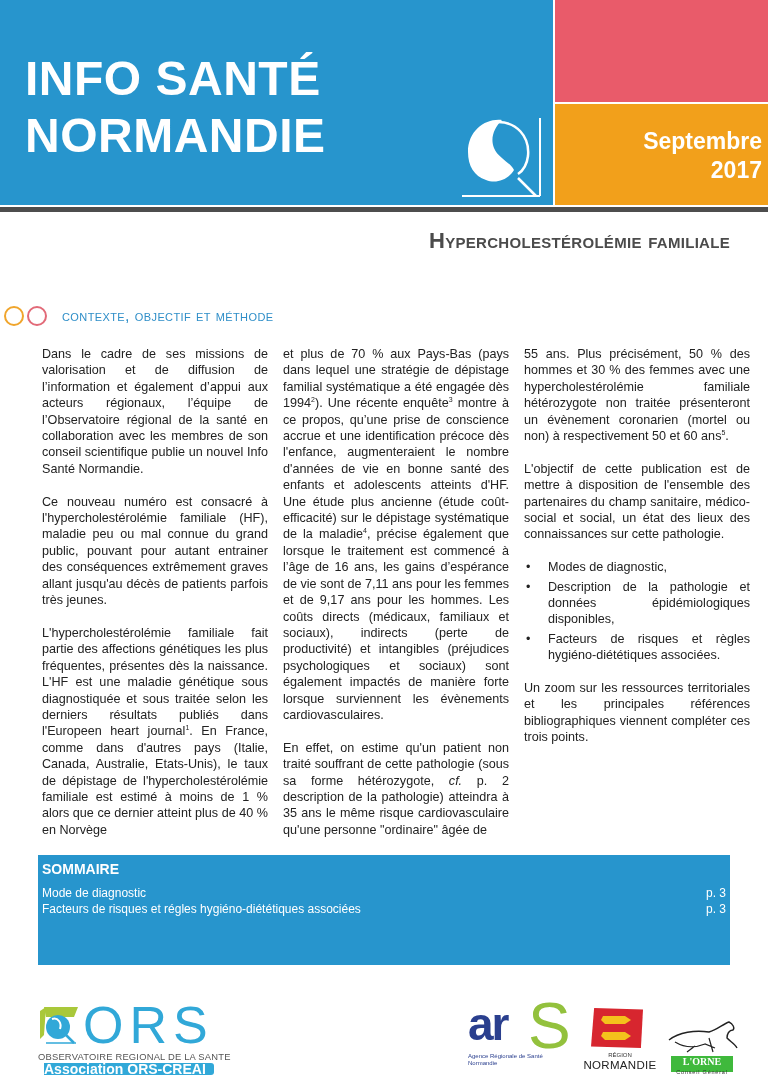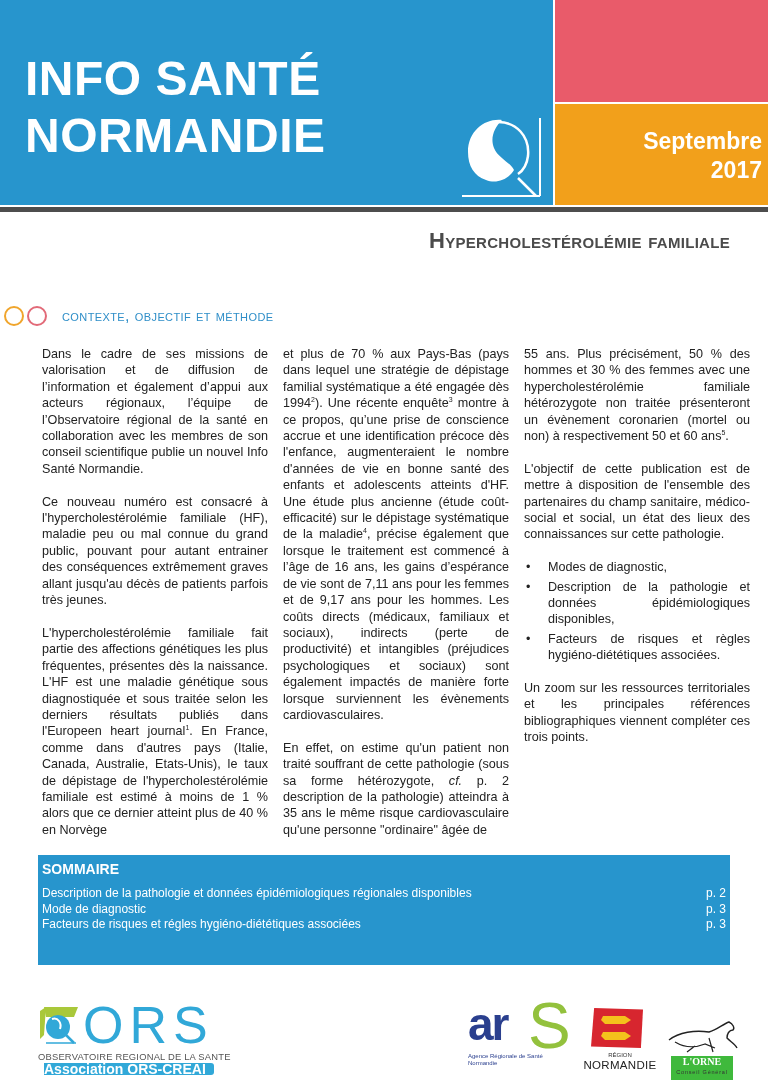--- a/index.html
+++ b/index.html
@@ -60,21 +60,21 @@
   .ars-s { position: absolute; left: 60px; top: -14px; color: #93c13d; font-size: 64px; font-weight: 400; }
   .ars-sub { position: absolute; left: 0; top: 50px; font-size: 6px; color: #2a3f8e; line-height: 7px; }
 
   .reg-logo { position: absolute; left: 585px; top: 1008px; width: 70px; height: 68px; }
   .reg-flag { position: absolute; left: 6px; top: 0; width: 52px; height: 40px; background: #d7262f;
               clip-path: polygon(6% 0, 100% 4%, 96% 100%, 0 96%); }
   .reg-small { position: absolute; left: 0; top: 44px; width: 70px; text-align: center; font-size: 6px; color: #333; }
   .reg-big { position: absolute; left: -4px; top: 51px; width: 78px; text-align: center; font-size: 11.5px; color: #222; letter-spacing: 0.3px; }
 
   .orne-logo { position: absolute; left: 665px; top: 1018px; width: 75px; height: 60px; }
-  .orne-green { position: absolute; left: 6px; top: 38px; width: 62px; height: 24px; background: #3fb93c;
+  .orne-green { position: absolute; left: 6px; top: 38px; width: 62px; height: 16px; background: #3fb93c;
                 color: #fff; font-size: 10px; font-weight: 700; text-align: center; line-height: 12px; font-family: "Liberation Serif", serif; }
   .orne-sub { position: absolute; left: 4px; top: 51px; width: 66px; text-align: center; font-size: 5.5px; color: #333; letter-spacing: 0.8px; }
 </style>
 </head>
 <body>
 
 <div class="hdr-blue"></div>
 <div class="hdr-pink"></div>
 <div class="hdr-orange"></div>
 <div class="hdr-rule"></div>
@@ -123,24 +123,20 @@
     <li>Modes de diagnostic,</li>
     <li>Description de la pathologie et données épidémiologiques disponibles,</li>
     <li>Facteurs de risques et règles hygiéno-diététiques associées.</li>
   </ul>
   <p>Un zoom sur les ressources territoriales et les principales références bibliographiques viennent compléter ces trois points.</p>
 </div>
 
 <div class="sommaire">
   <h2>SOMMAIRE</h2>
   <div class="som-row">
-    <span>Description de la pathologie et données épidémiologiques régionales disponibles</span>
-    <span>p. 2</span>
-  </div>
-  <div class="som-row">
     <span>Mode de diagnostic</span>
     <span>p. 3</span>
   </div>
   <div class="som-row">
     <span>Facteurs de risques et régles hygiéno-diététiques associées</span>
     <span>p. 3</span>
   </div>
 </div>
 
 <div class="ors-logo">

